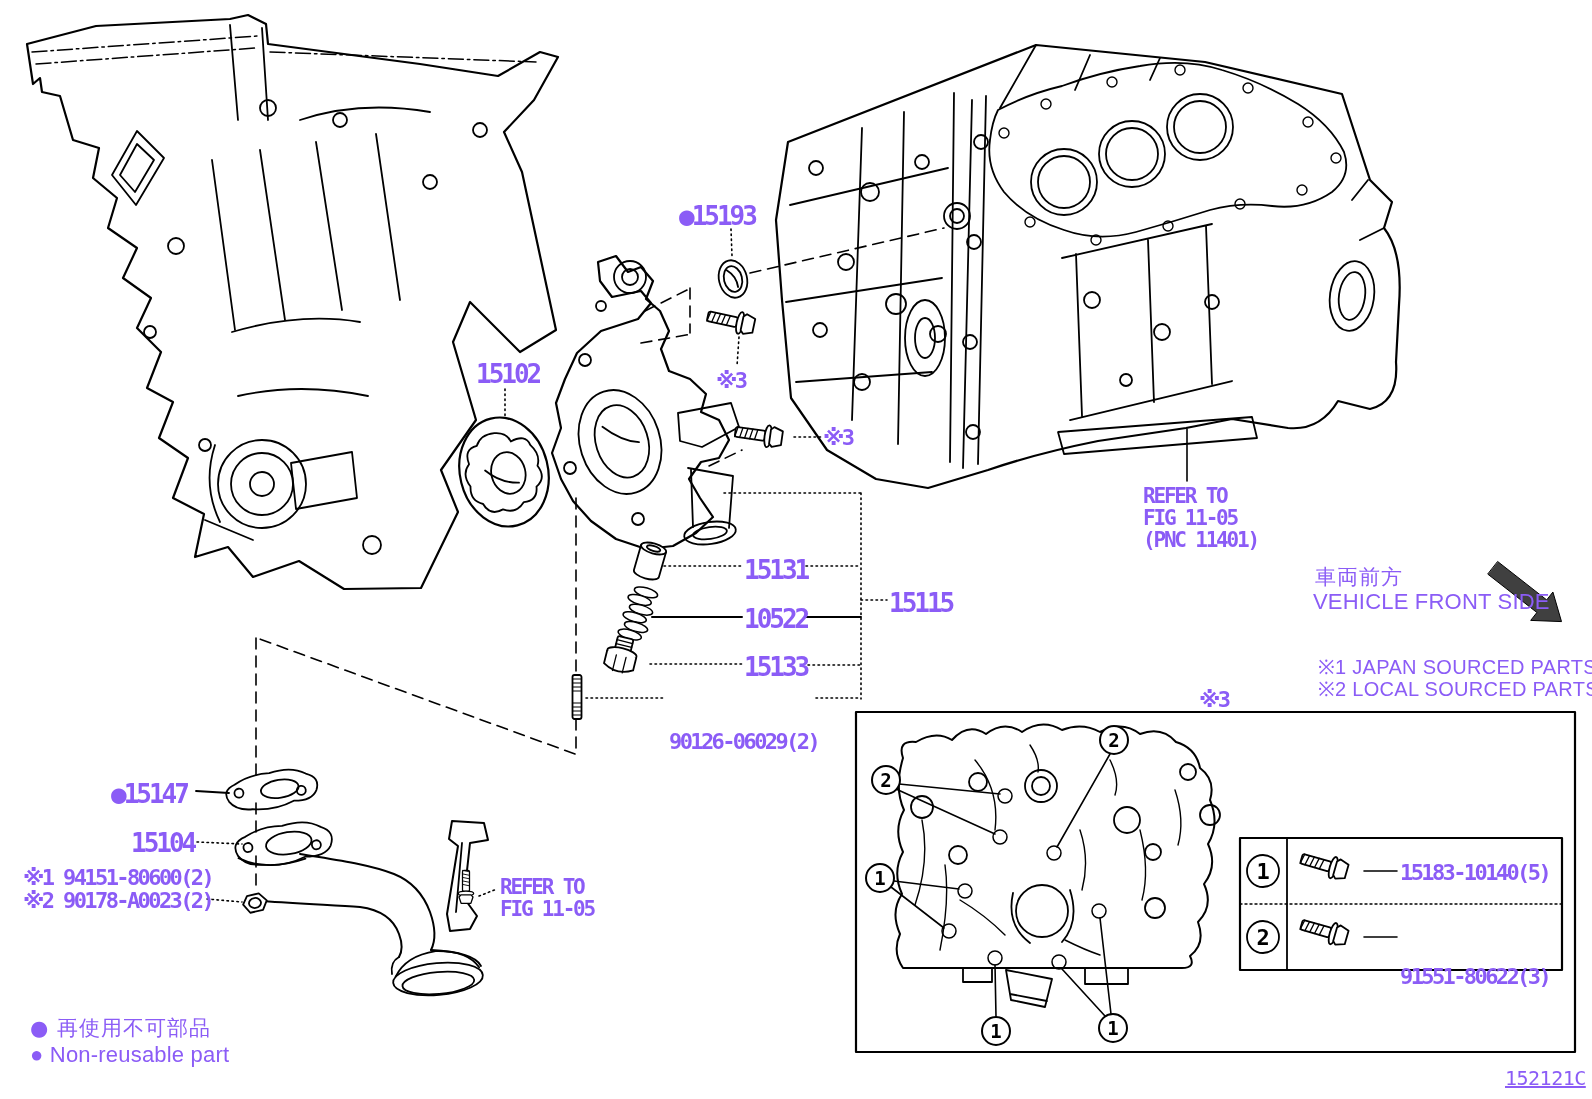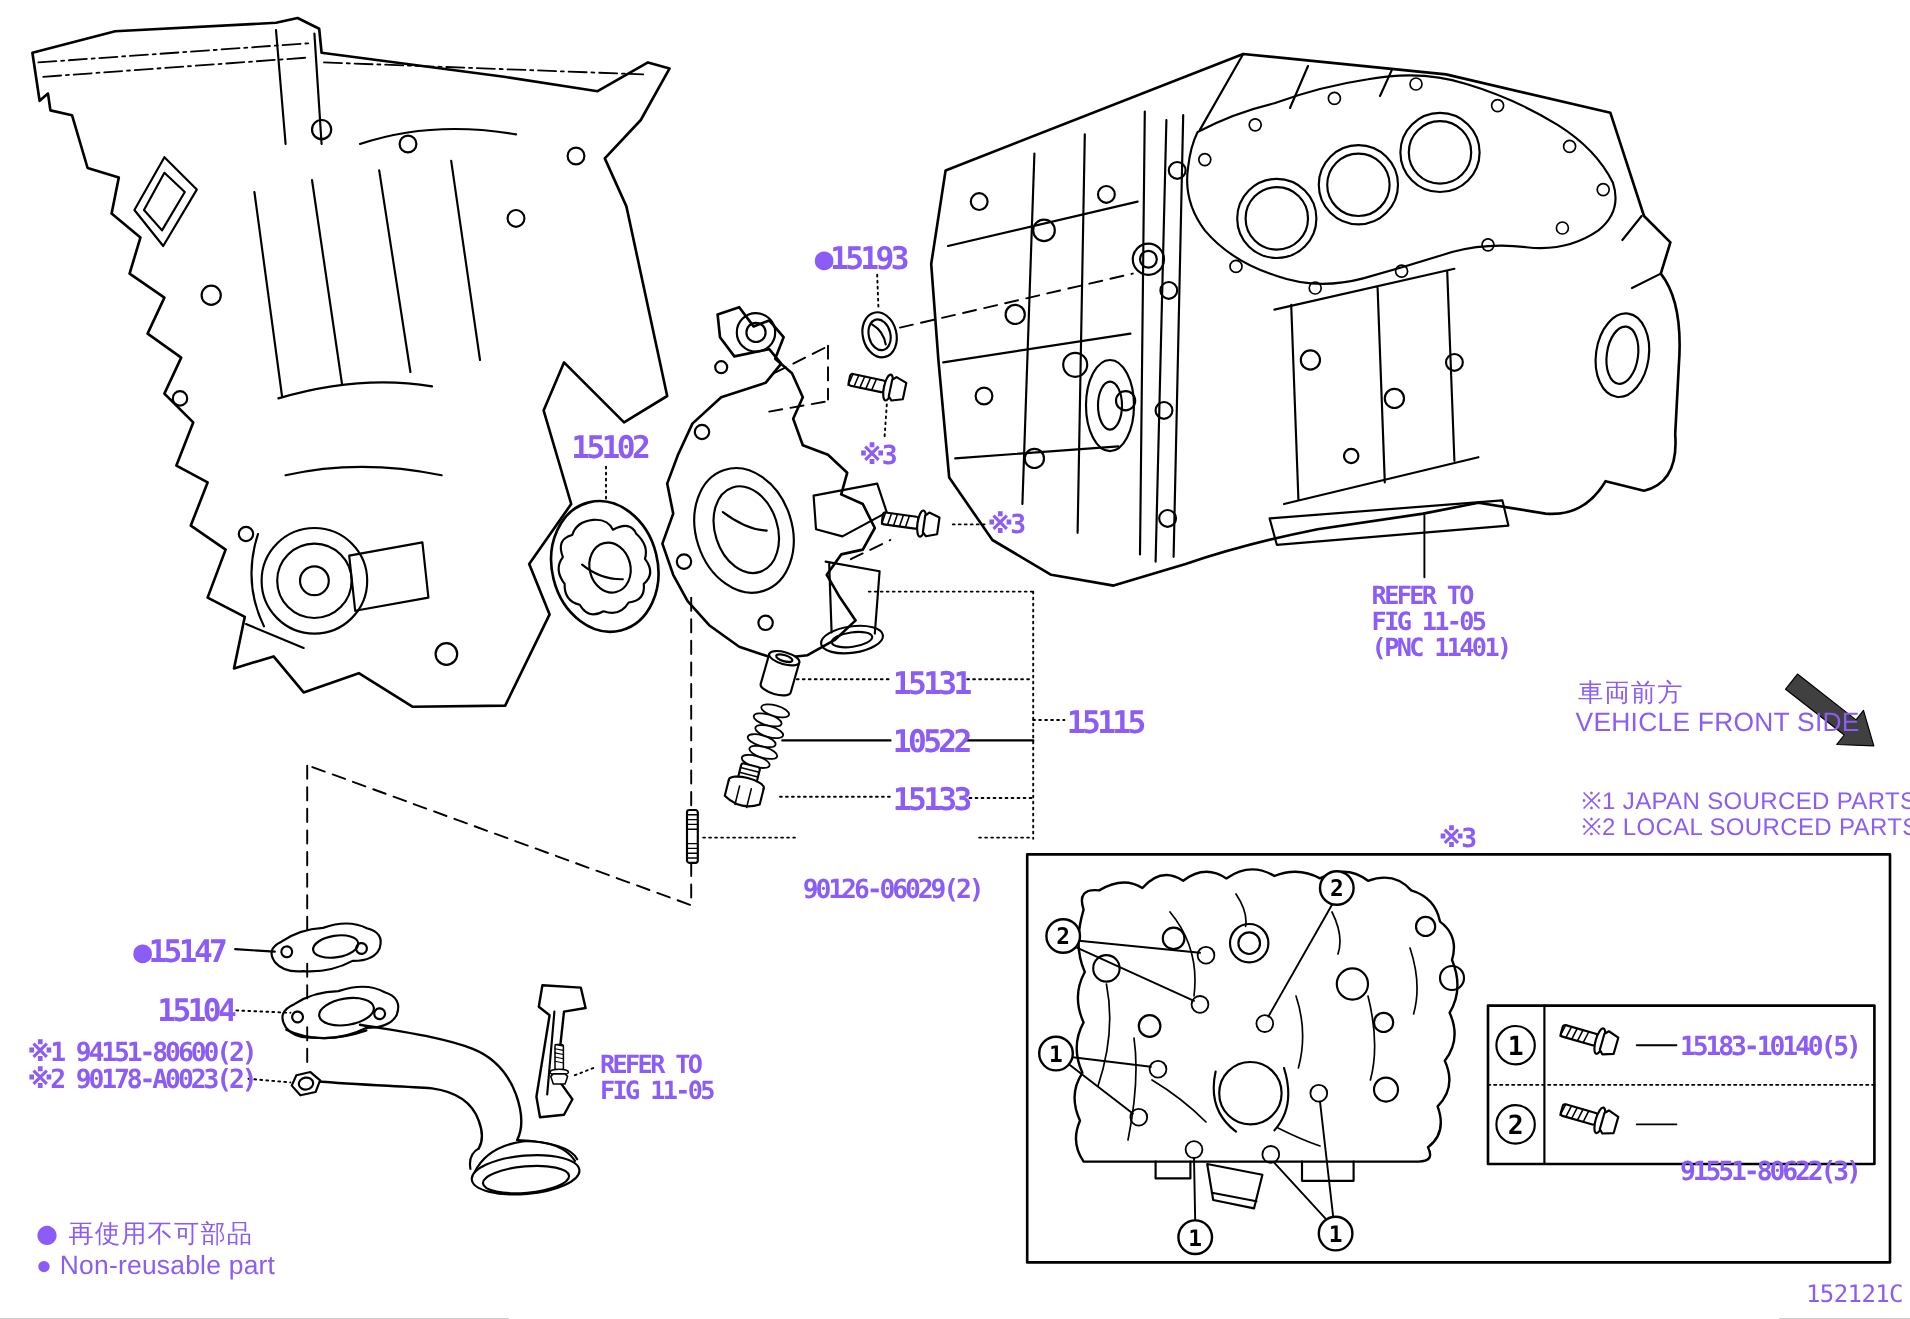--- a/index.html
+++ b/index.html
@@ -5,21 +5,21 @@
   html,body{margin:0;padding:0;background:#888;}
   .stage{position:relative;width:1592px;height:1099px;background:#ffffff;overflow:hidden;color:#000;}
   .stage svg{position:absolute;left:0;top:0;}
   .lbl{position:absolute;white-space:nowrap;line-height:1;color:#8b5cf6;}
   .pn{font:bold 26px "DejaVu Sans Mono","DejaVu Sans",monospace;letter-spacing:-3px;}
   .pn-sm{font:bold 22px "DejaVu Sans Mono","DejaVu Sans",monospace;letter-spacing:-2.6px;}
   .ref{font:bold 21px "DejaVu Sans Mono","DejaVu Sans",monospace;letter-spacing:-2.2px;}
   .note{font:20px "Liberation Sans",sans-serif;letter-spacing:.3px;}
   .note-lg{font:22px "Liberation Sans",sans-serif;letter-spacing:.2px;}
   .jp{font:21px "DejaVu Sans",sans-serif;letter-spacing:1px;}
-  .code{font:20px "DejaVu Sans Mono",monospace;letter-spacing:-.5px;}
+  .code{font:20px "DejaVu Sans Mono",monospace;letter-spacing:-.5px;text-decoration:underline;}
   .svgtxt{fill:#000;stroke:none;font:bold 19px "DejaVu Sans Mono",monospace;text-anchor:middle;}
   .svgtxt-lg{fill:#000;stroke:none;font:bold 22px "DejaVu Sans Mono",monospace;text-anchor:middle;}
 </style>
 </head>
 <body>
 
 <div class="stage">
 
 <svg width="1592" height="1099" viewBox="0 0 1592 1099" stroke="#000" fill="none" stroke-width="1.8" stroke-linejoin="round" stroke-linecap="round">
 

